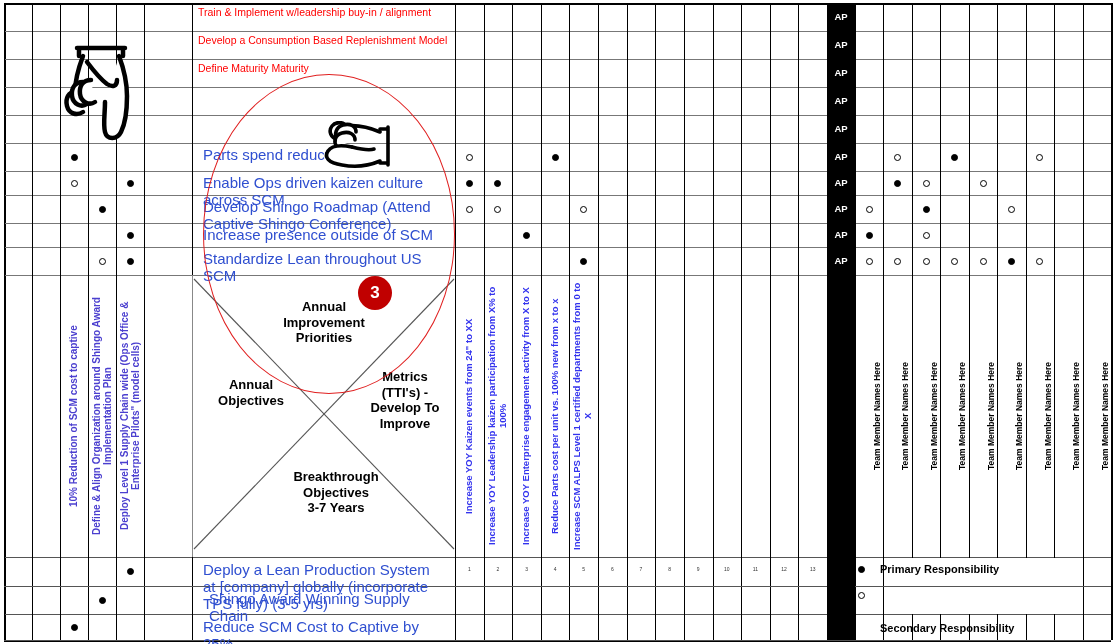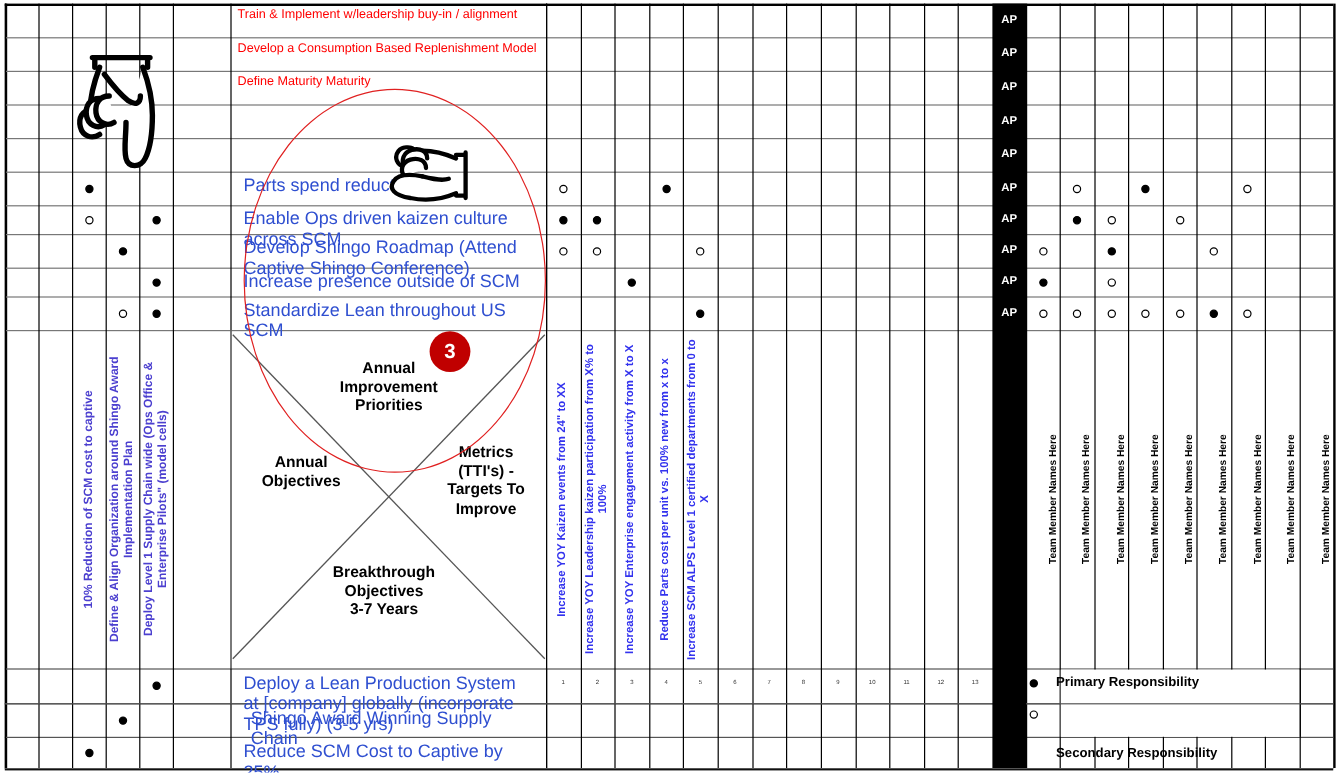--- a/index.html
+++ b/index.html
@@ -236,24 +236,24 @@
       <div>Improvement</div>
       <div>Priorities</div>
     </div>
     <div class="xlabel" style="left:10px;top:100px;width:98px;">
       <div>Annual</div>
       <div>Objectives</div>
     </div>
     <div class="xlabel" style="left:168px;top:92px;width:90px;">
       <div>Metrics</div>
       <div>(TTI's) -</div>
-      <div>Targets To</div>
+      <div>Develop To</div>
       <div>Improve</div>
     </div>
-    <div class="xlabel" style="left:48px;top:192px;width:160px;text-align:center;">
+    <div class="xlabel" style="left:64px;top:192px;width:160px;text-align:center;">
       <div>Breakthrough</div>
       <div>Objectives</div>
       <div>3-7 Years</div>
     </div>
   </div>
 
   <div id="ellipse"></div>
   <div id="badge3">3</div>
 
   <div id="apband"></div>

